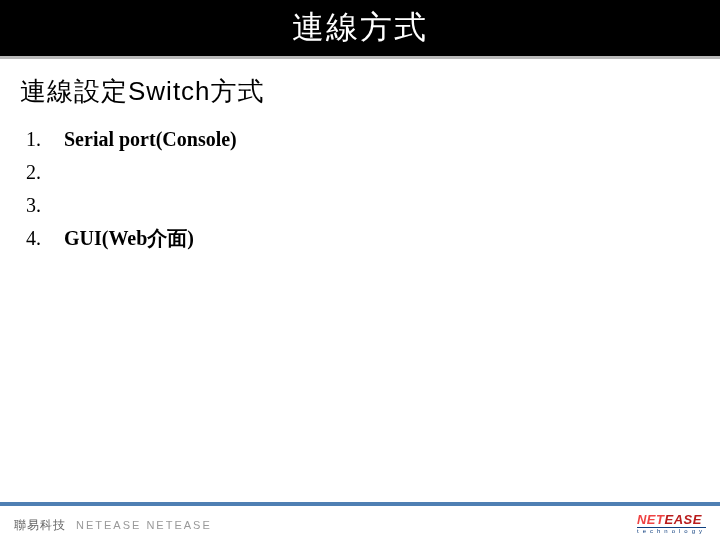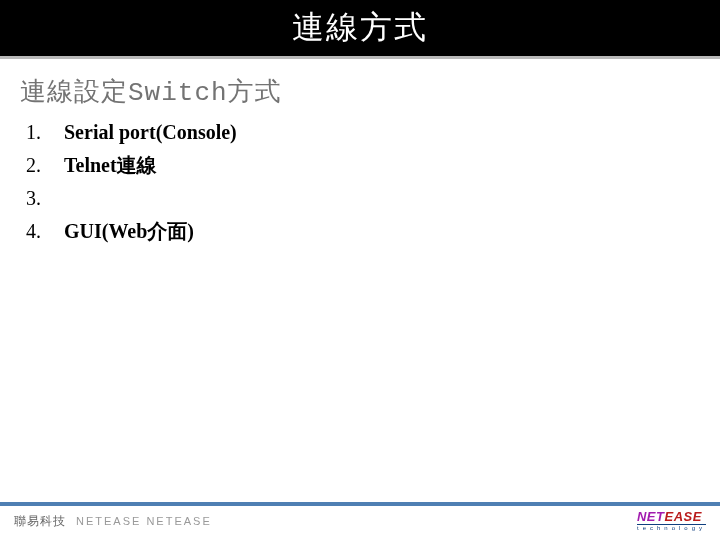--- a/index.html
+++ b/index.html
@@ -25,23 +25,23 @@
       color: #fff;
       font-size: 32px;
       font-family: "DFKai-SB", "KaiTi", "標楷體", "Microsoft JhengHei", serif;
       letter-spacing: 2px;
     }
     .content {
       padding: 18px 20px 0 20px;
     }
     .subtitle {
       font-size: 26px;
-      font-family: Liberation Mono, monospace;
-      color: #737373;
-      margin-bottom: 7px;
+      font-family: Liberation Sans, sans-serif;
+      color: #000000;
+      margin-bottom: 14px;
       letter-spacing: 1px;
     }
     ol.methods {
       list-style: none;
       padding-left: 6px;
     }
     ol.methods li {
       display: flex;
       align-items: baseline;
       font-size: 20px;
@@ -54,21 +54,21 @@
     }
     ol.methods li .txt {
       font-family: "Times New Roman", "DFKai-SB", "KaiTi", "標楷體", serif;
       font-weight: bold;
     }
     .footer {
       position: absolute;
       left: 0; right: 0; bottom: 0;
       height: 32px;
       display: flex;
-      align-items: center;
+      align-items: flex-end;
       justify-content: space-between;
       padding: 0 14px 6px 14px;
     }
     .footer-left {
       display: flex;
       align-items: baseline;
       gap: 10px;
       color: #8a8a8a;
       font-size: 12px;
     }
@@ -89,21 +89,21 @@
       align-items: flex-start;
       line-height: 0.9;
     }
     .brand-top {
       font-family: Arial, Helvetica, sans-serif;
       font-weight: 800;
       font-size: 13px;
       letter-spacing: 0.5px;
       font-style: italic;
     }
-    .brand-top .net { color: #a21caf; }
+    .brand-top .net { color: #ef4444; }
     .brand-top .ease { color: #b91c1c; }
     .brand-sub {
       font-family: Arial, Helvetica, sans-serif;
       font-size: 6px;
       letter-spacing: 4px;
       color: #0f3f7f;
       margin-top: 1px;
       border-top: 1px solid #0f3f7f;
       padding-top: 1px;
     }
@@ -126,21 +126,20 @@
   <div class="content">
     <div class="subtitle">連線設定Switch方式</div>
 
     <ol class="methods">
       <li>
         <span class="num">1.</span>
         <span class="txt">Serial port(Console)</span>
       </li>
       <li>
         <span class="num">2.</span>
-        <span class="txt">Telnet連線</span>
       </li>
       <li>
         <span class="num">3.</span>
       </li>
       <li>
         <span class="num">4.</span>
         <span class="txt">GUI(Web介面)</span>
       </li>
     </ol>
   </div>

